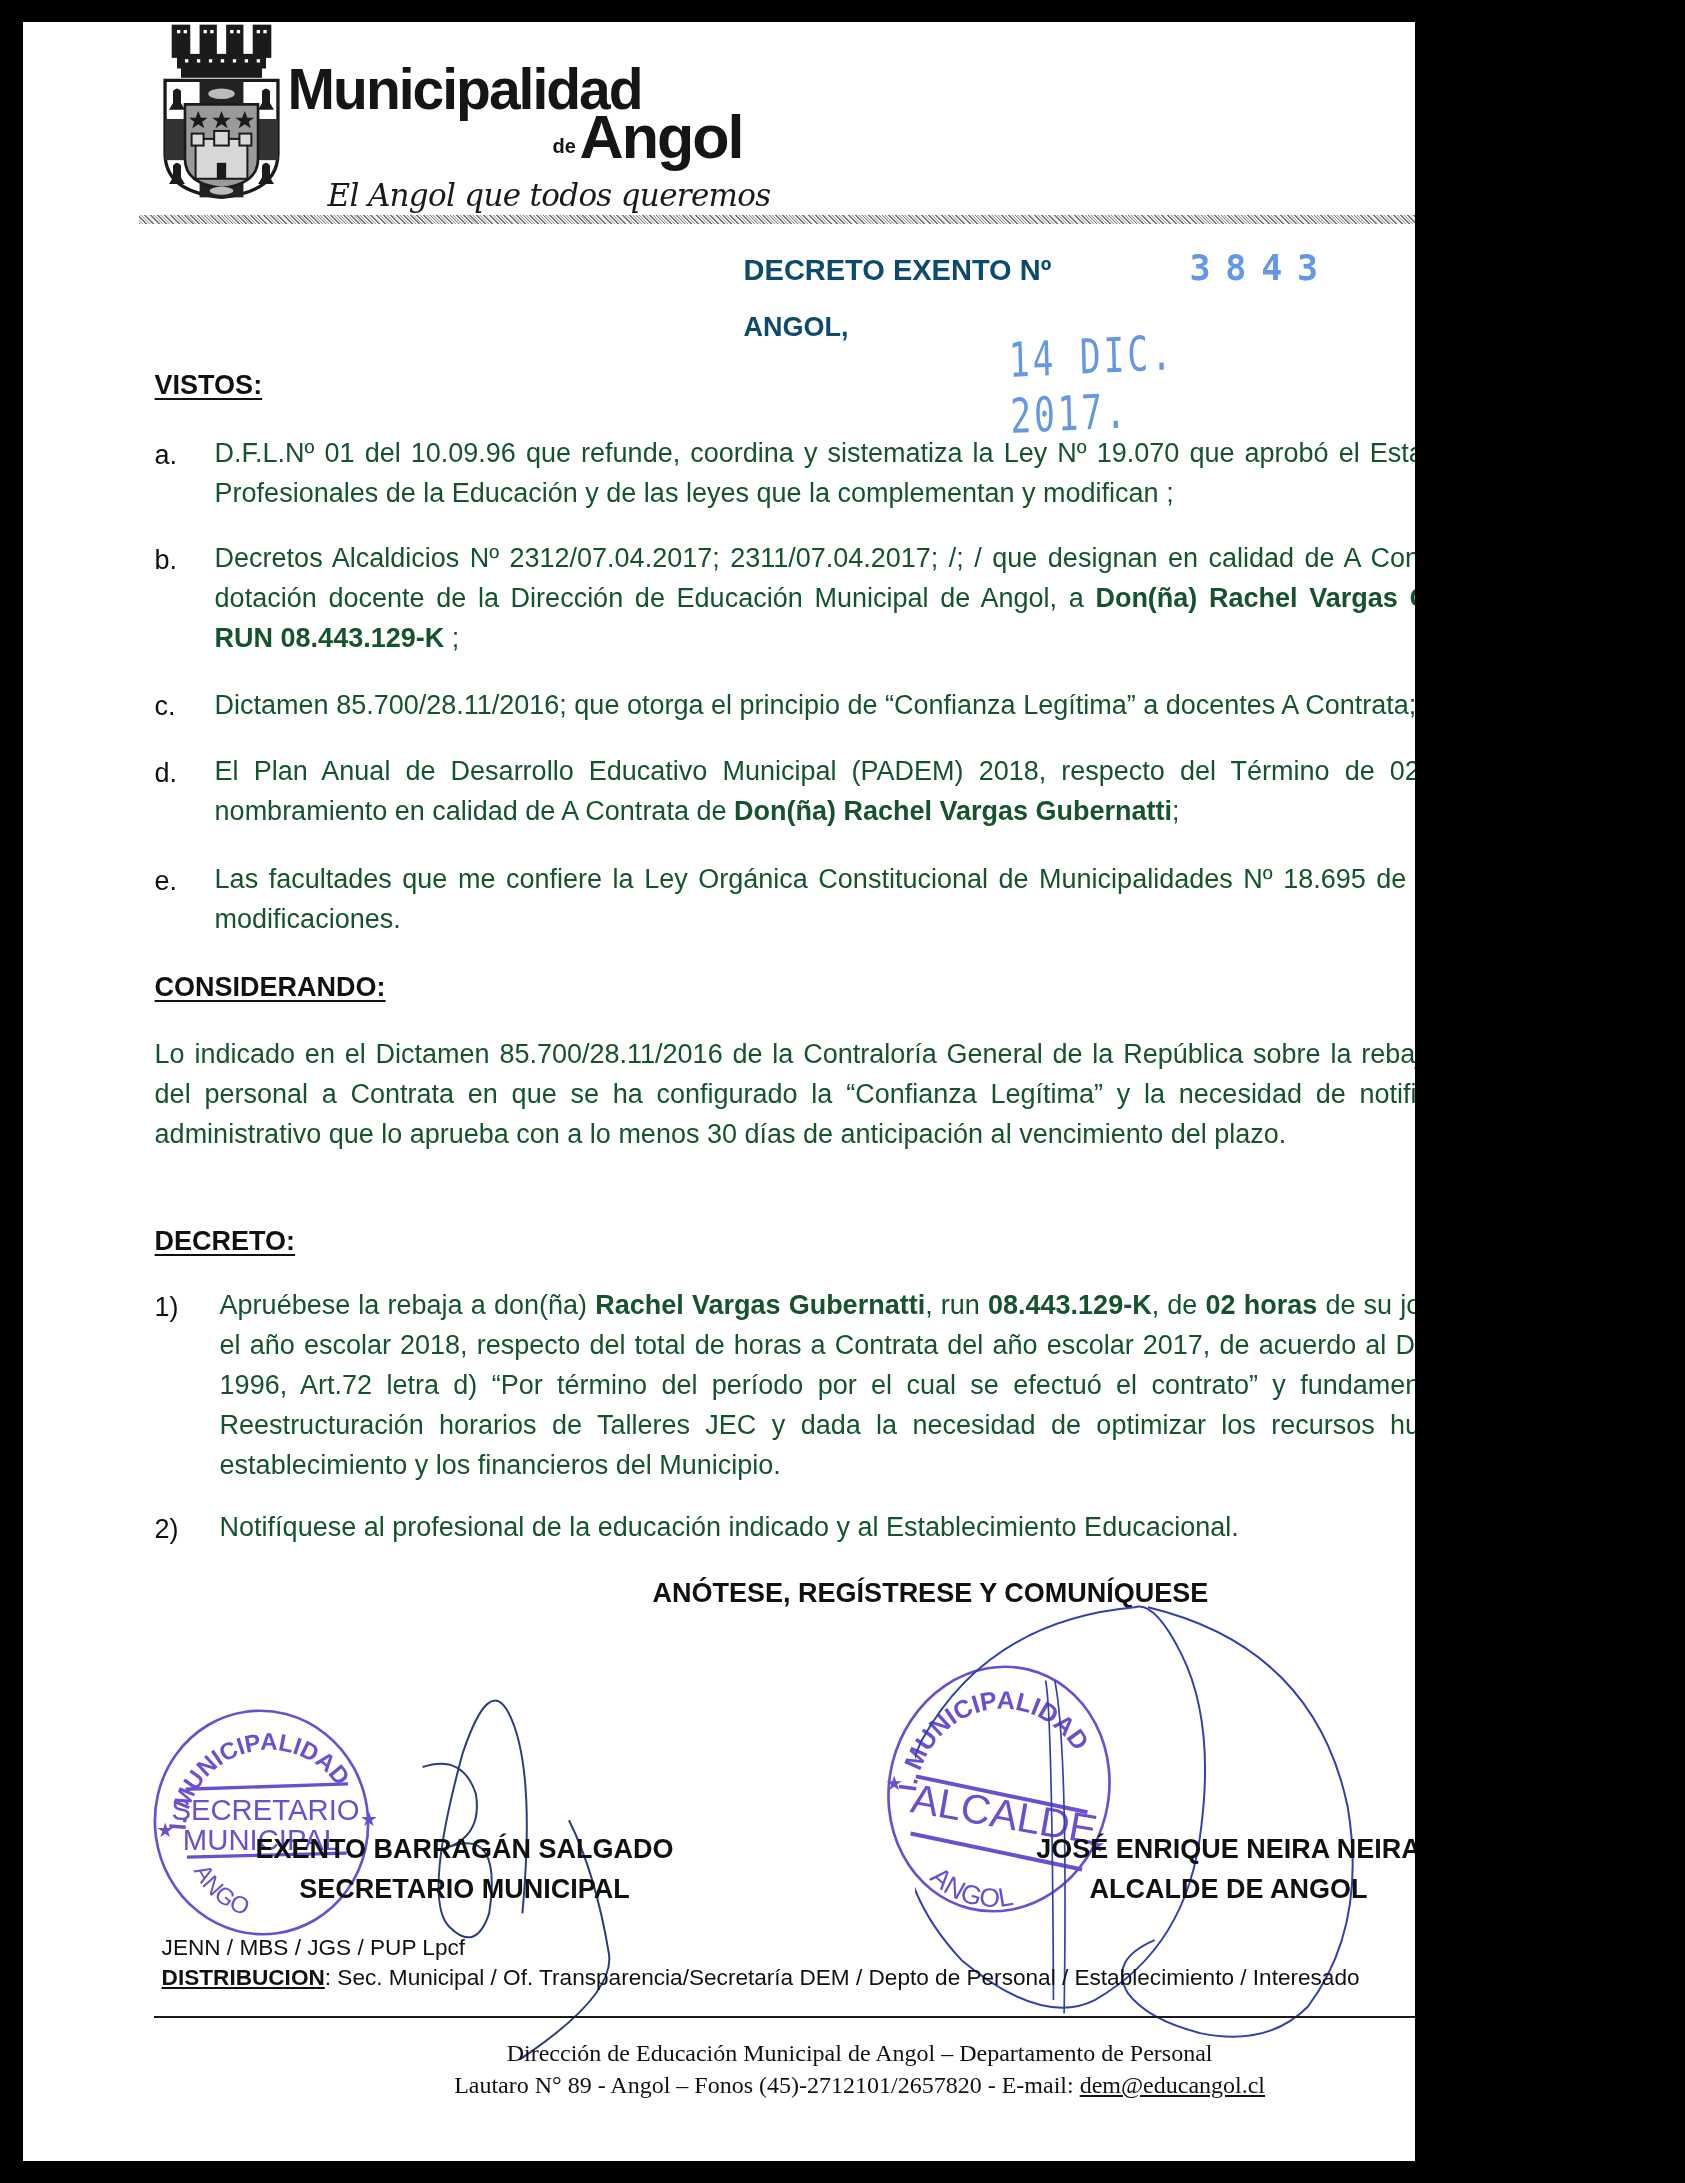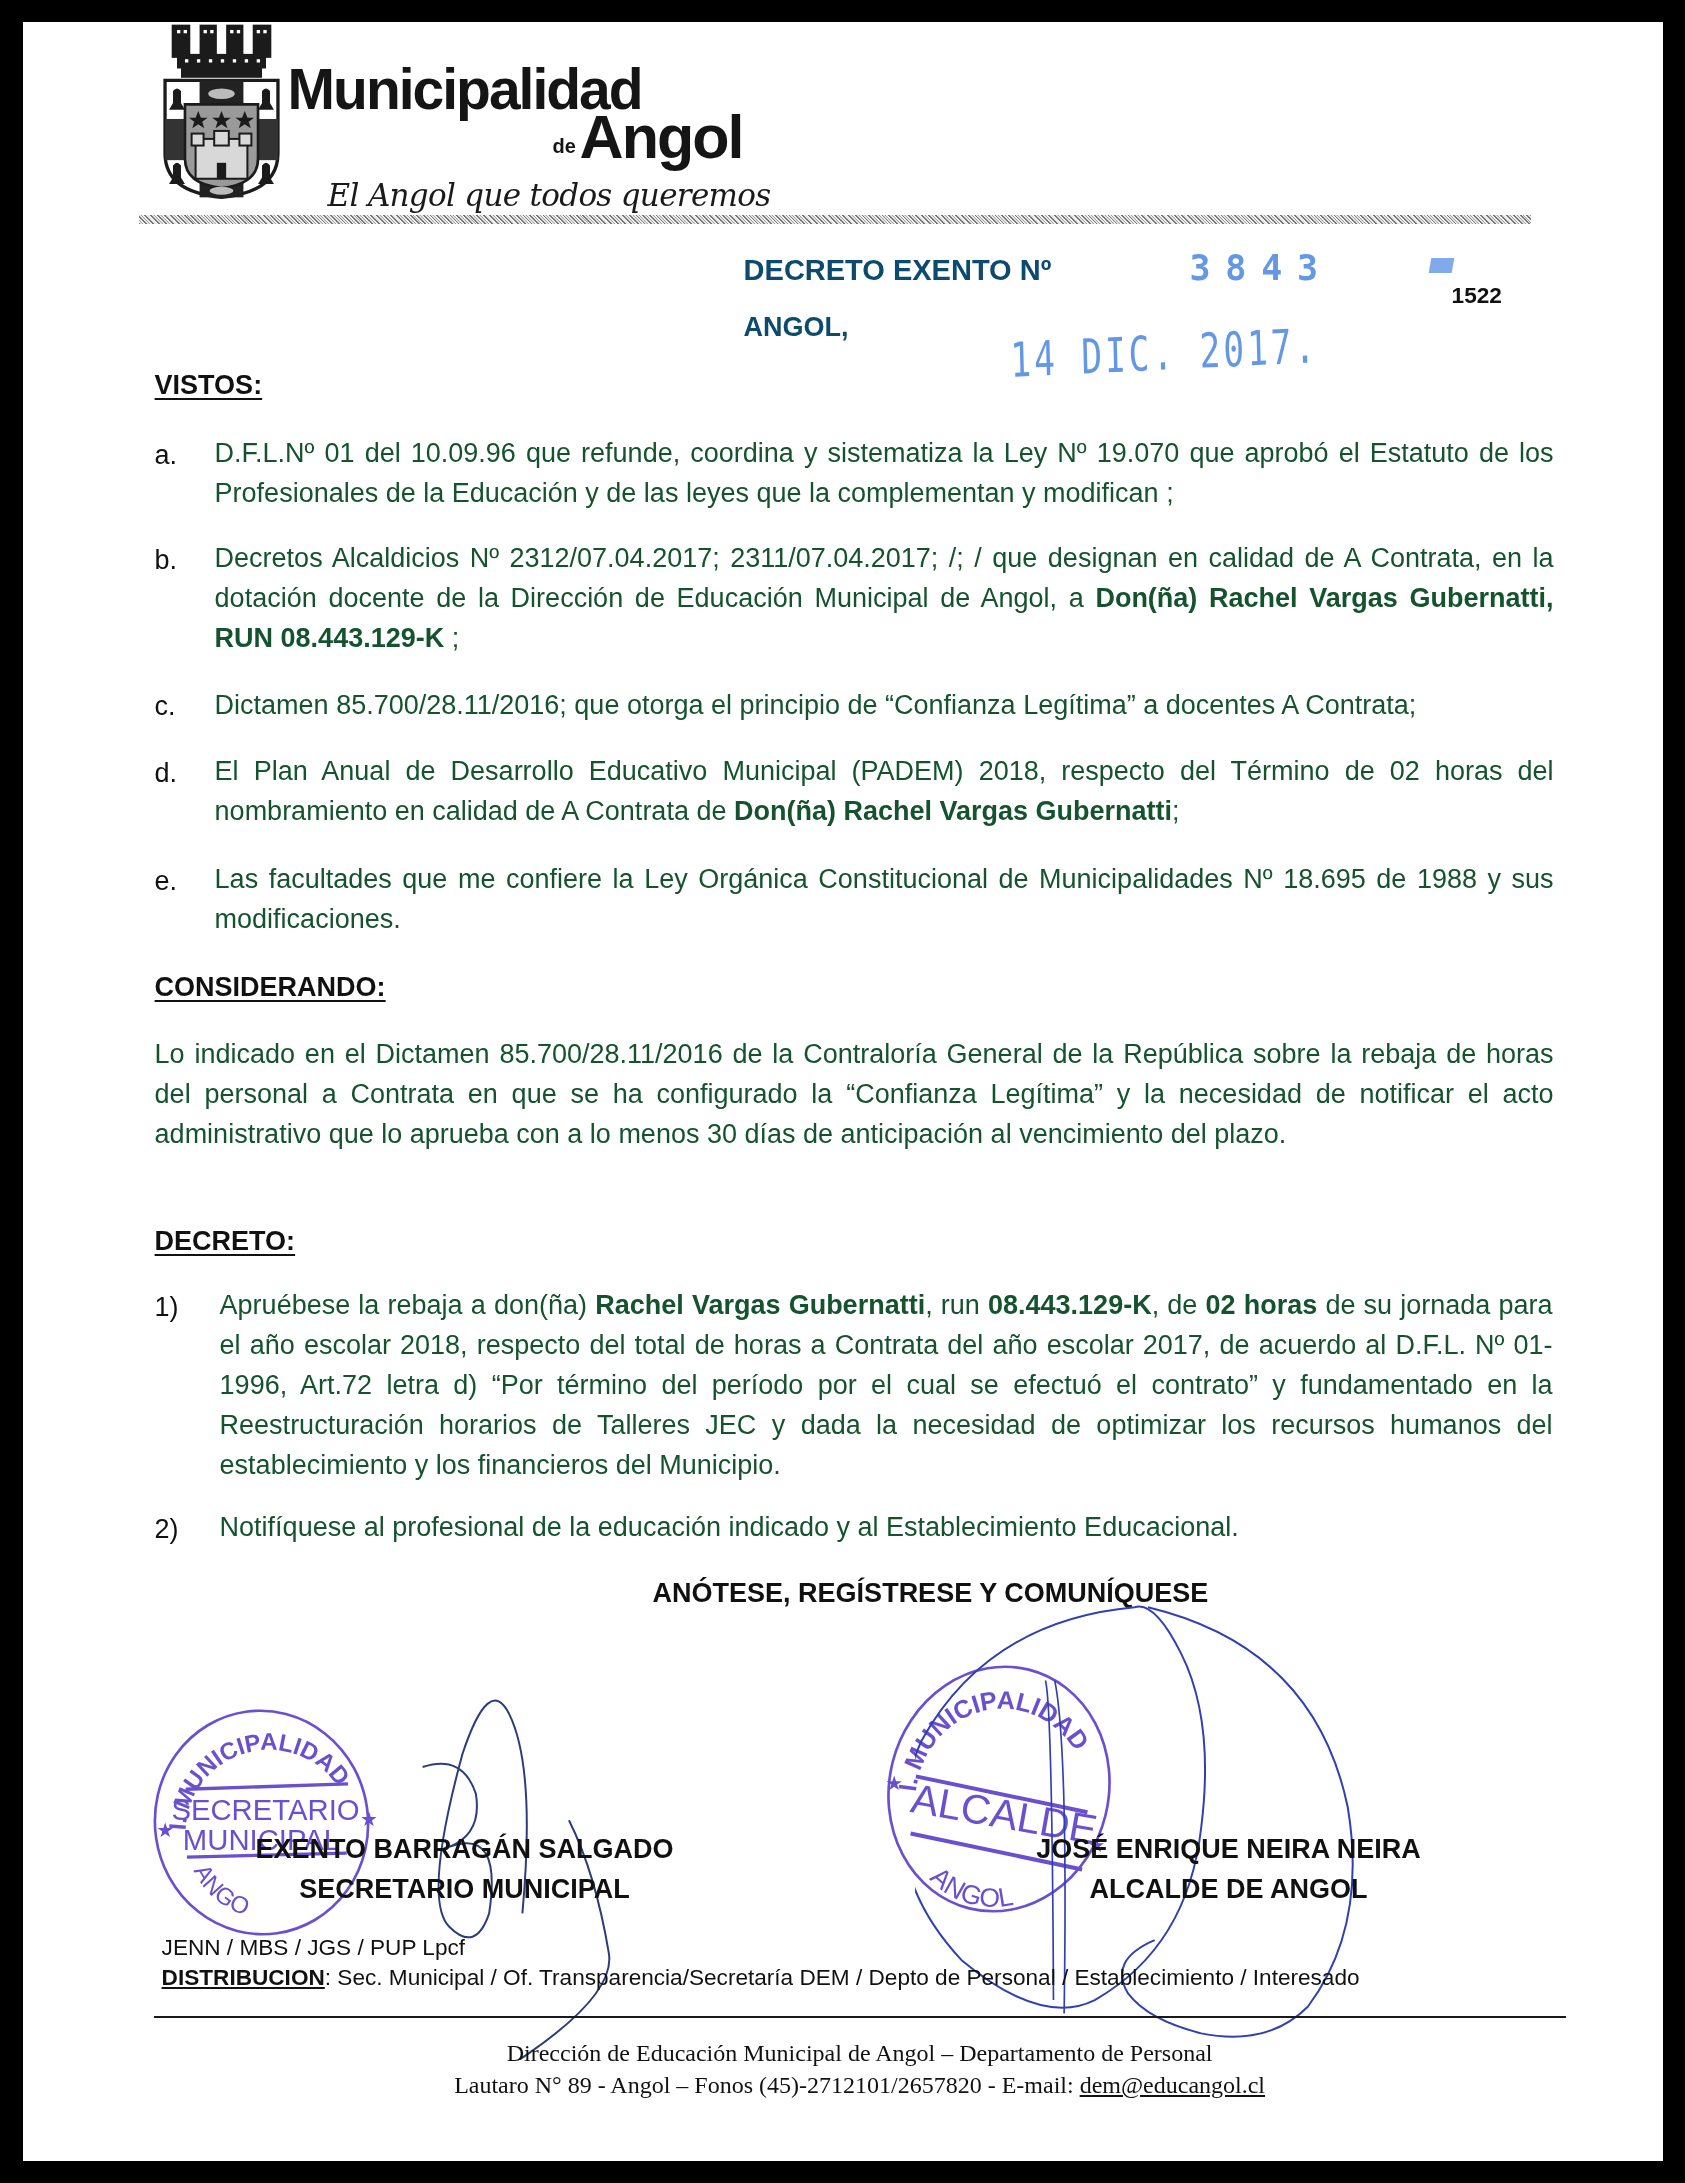--- a/index.html
+++ b/index.html
@@ -1,21 +1,21 @@
 <!DOCTYPE html>
 <html style="font-size:10.7px"><head>
 <meta charset="utf-8">
 <style>
   html, body { margin: 0; padding: 0; }
   body {
     width: 1685px; height: 2183px; background: #000; position: relative; overflow: hidden;
     font-family: "Liberation Sans", sans-serif; color: #111;
   }
   .page {
-    position: absolute; left: 22.6px; top: 22px; width: 1640px; height: 2139px;
+    position: absolute; left: 22.6px; top: 22px; width: 1392px; height: 2139px;
     background: #fff; overflow: hidden;
   }
   .abs { position: absolute; }
   
   .crest { position: absolute; left: 139px; top: 0px; width: 119px; height: 178px; }
   .brand-title {
     position: absolute; left: 265px; top: 39px; font-size: 57px; font-weight: bold;
     letter-spacing: -2px; line-height: 1; color: #151515;
   }
   .brand-de { position: absolute; left: 530px; top: 113px; font-size: 20px; font-weight: bold; color: #151515; }

